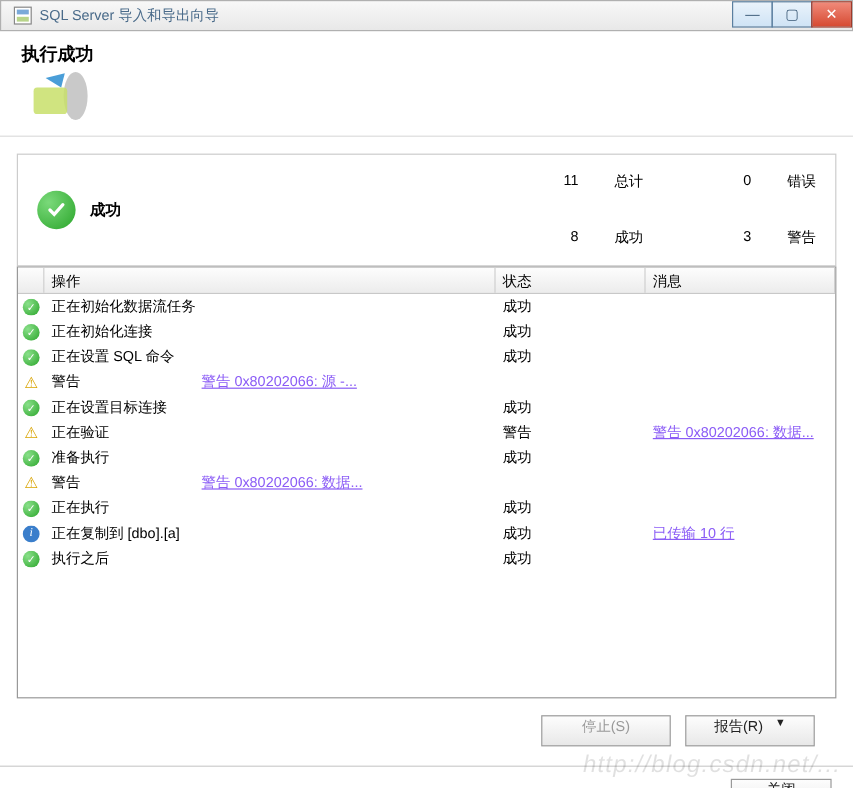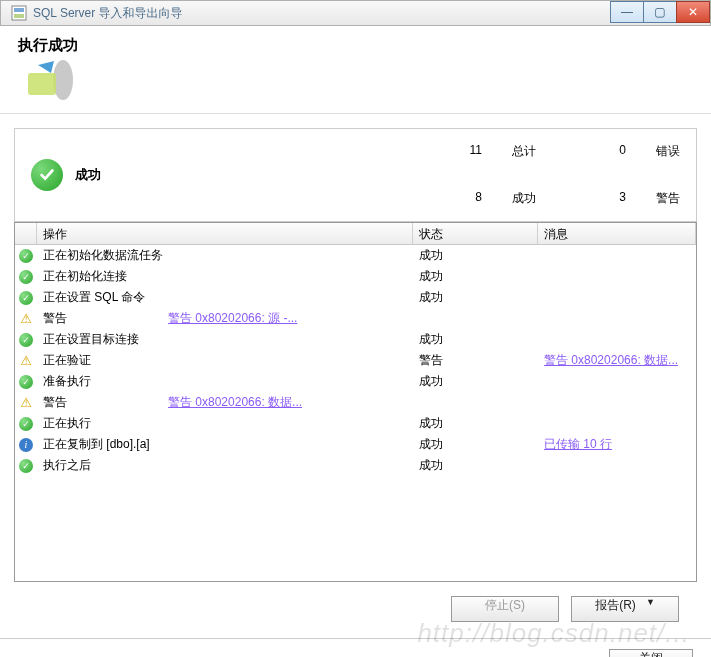--- a/index.html
+++ b/index.html
@@ -36,21 +36,21 @@
 .warn { width: 14px; height: 14px; display:flex;align-items:center;justify-content:center; font-size:13px; color:#d9a400; }
 .warn::after { content: "⚠"; }
 .info { width: 14px; height: 14px; border-radius:50%; background:#3a7ecb; color:#fff; display:flex;align-items:center;justify-content:center; font-size:10px; font-style:italic; font-family:Georgia,serif; }
 .info::after { content: "i"; }
 a.msg { color: #8b5cf6; text-decoration: underline; }
 .btnrow { display: flex; justify-content: flex-end; padding: 14px 18px; gap: 12px; }
 .btnrow2 { display: flex; justify-content: flex-end; padding: 10px 18px 14px 18px; border-top: 1px solid #ccc; margin-top: 2px; }
 .btn { min-width: 108px; height: 26px; border: 1px solid #999; background: linear-gradient(#fdfdfd,#e8e8e8); display:flex; align-items:flex-start; justify-content:center; gap:10px; padding: 0 10px; color:#222; }
 .btn.disabled { color: #999; }
 .btn .arrow { font-size: 9px; }
-.watermark { position: absolute; right: 21px; bottom: 8px; color: rgba(0,0,0,0.12); font-size: 26px; font-style: italic; letter-spacing: 1px; pointer-events:none; }
+.watermark { position: absolute; right: 10px; bottom: 8px; color: rgba(0,0,0,0.12); font-size: 20px; font-style: italic; letter-spacing: 1px; pointer-events:none; }
 </style>
 </head>
 <body>
 
 <div class="titlebar">
   <span class="ticon">
     <svg viewBox="0 0 16 16">
         <rect x="1" y="1" width="14" height="14" fill="#fff" stroke="#888"></rect>
         <rect x="3" y="3" width="10" height="4" fill="#7aa9d8"></rect>
         <rect x="3" y="9" width="10" height="4" fill="#b8d48a"></rect>

